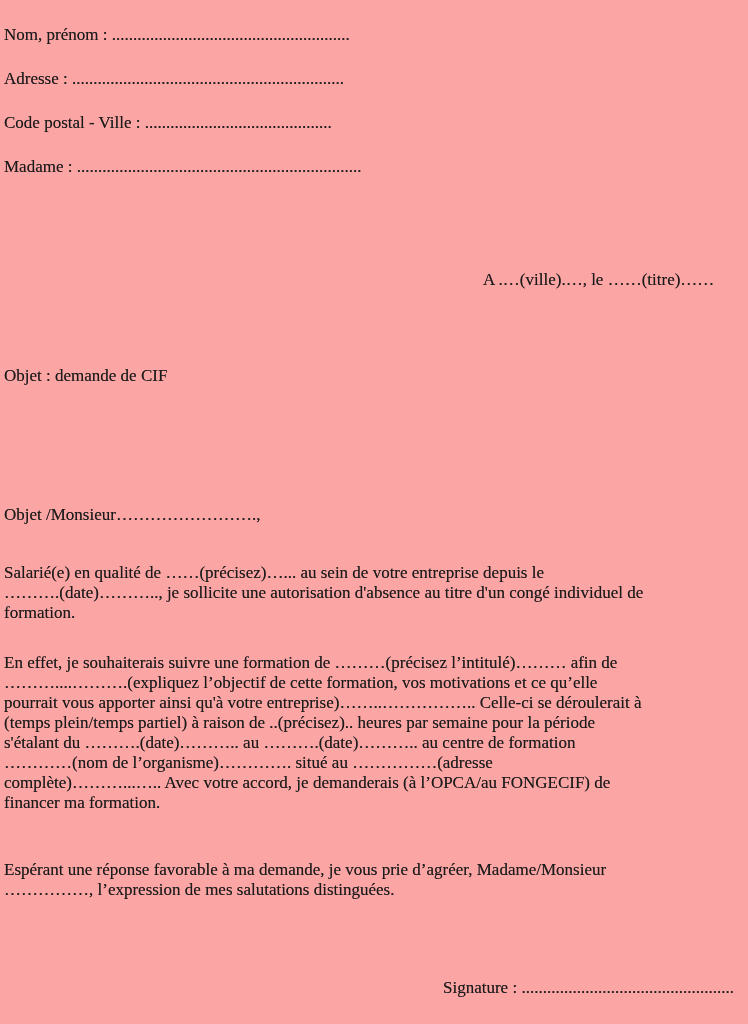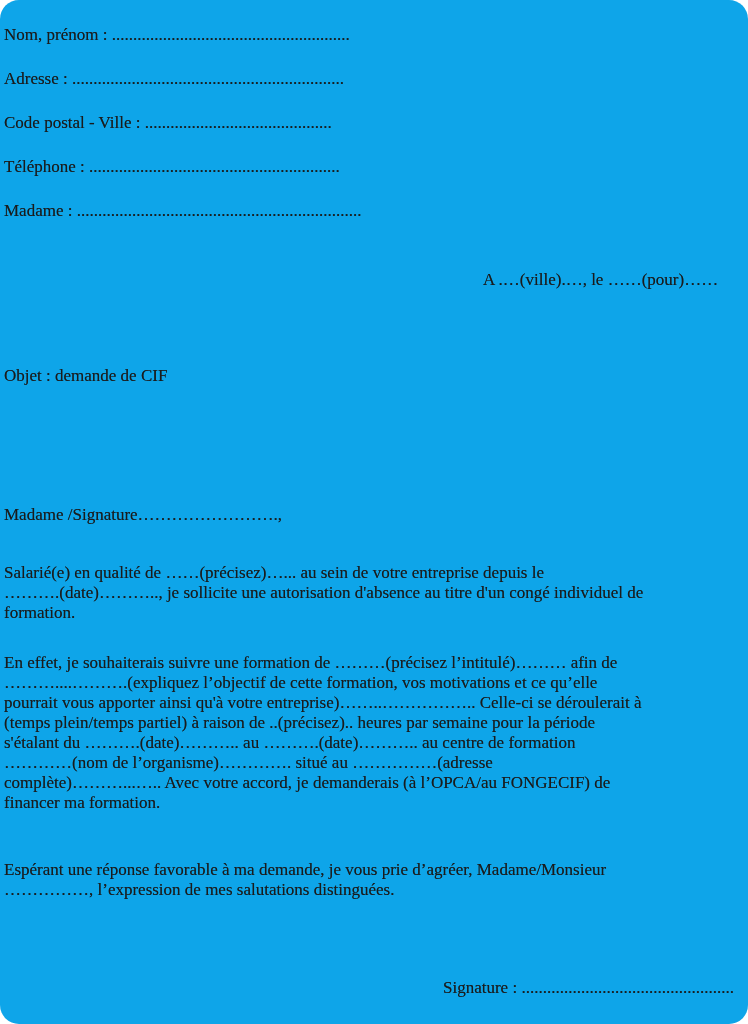--- a/index.html
+++ b/index.html
@@ -4,27 +4,26 @@
 <style>
   html, body {
     margin: 0;
     padding: 0;
     background: #ffffff;
   }
   .page {
     position: relative;
     width: 748px;
     height: 1024px;
-    background: #0ea5e9;
+    background: #fca5a5;
     overflow: hidden;
     font-family: "Liberation Serif", "DejaVu Serif", serif;
     font-size: 17px;
     color: #1b1b1b;
     text-shadow: 0 0 0.4px rgba(20,20,20,0.55); 
-    border-radius: 19px;
   }
   .block {
     position: absolute;
     white-space: pre-line;
   }
   .sender-block    { left: 4px;   top: 2px;   line-height: 22px; }
   .recipient-block { left: 485px; top: 184px; line-height: 22px; }
   .place-date      { left: 483px; top: 270px; }
   .subject-line    { left: 4px;   top: 366px; }
   .subject-label   { text-underline-offset: 2px; }
@@ -37,30 +36,29 @@
 </style>
 </head>
 <body>
 
 <div class="page">
 
   <div class="block sender-block">
     <div>Nom, prénom : ........................................................</div>
     <div>Adresse : ................................................................</div>
     <div>Code postal - Ville : ............................................</div>
-    <div>Téléphone : ...........................................................</div>
     <div>Madame : ...................................................................</div>
   </div>
 
 
-  <div class="block place-date">A .…(ville).…, le ……(pour)……</div>
+  <div class="block place-date">A .…(ville).…, le ……(titre)……</div>
 
   <div class="block subject-line"><span class="subject-label">Objet</span><span> : demande de CIF</span></div>
 
-  <div class="block salutation">Madame /Signature…………………….,</div>
+  <div class="block salutation">Objet /Monsieur…………………….,</div>
 
   <div class="block para para-intro">Salarié(e) en qualité de ……(précisez)…... au sein de votre entreprise depuis le
 ……….(date)……….., je sollicite une autorisation d'absence au titre d'un congé individuel de
 formation.</div>
   <div class="block para para-details">En effet, je souhaiterais suivre une formation de ………(précisez l’intitulé)……… afin de
 ………....……….(expliquez l’objectif de cette formation, vos motivations et ce qu’elle
 pourrait vous apporter ainsi qu'à votre entreprise)……..…………….. Celle-ci se déroulerait à
 (temps plein/temps partiel) à raison de ..(précisez).. heures par semaine pour la période
 s'étalant du ……….(date)……….. au ……….(date)……….. au centre de formation
 …………(nom de l’organisme)…………. situé au ……………(adresse

